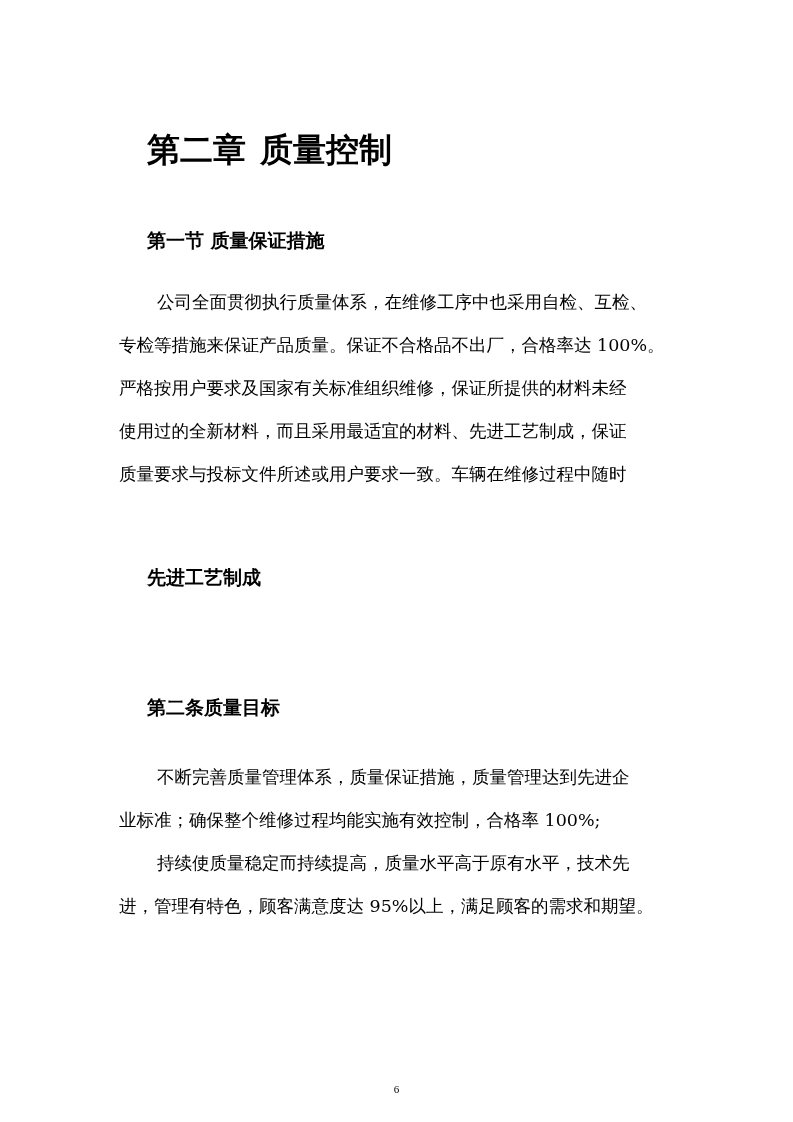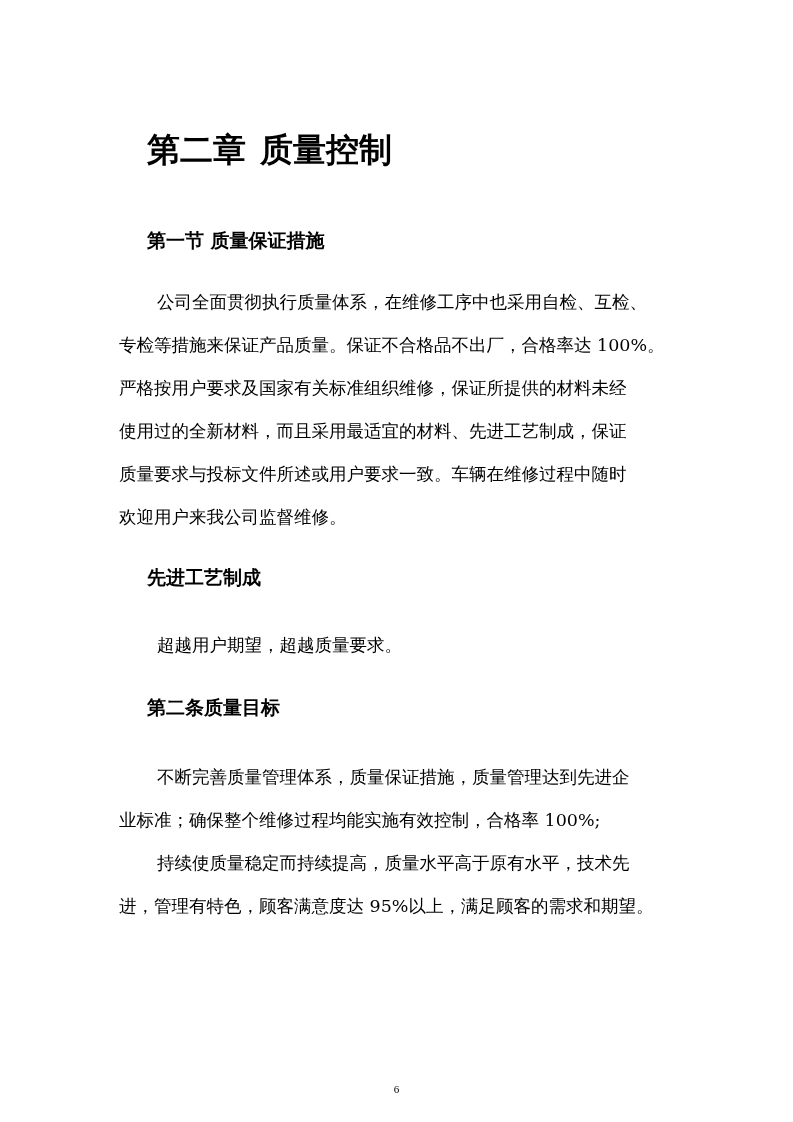--- a/index.html
+++ b/index.html
@@ -43,24 +43,22 @@
     <span>第二章</span><span class="sp"></span><span>质量控制</span>
   </div>
 
   <div class="section-title">第一节 质量保证措施</div>
 
   <div class="line indent" style="top:292px;">公司全面贯彻执行质量体系，在维修工序中也采用自检、互检、</div>
   <div class="line" style="top:335px;text-align:center;">专检等措施来保证产品质量。保证不合格品不出厂，合格率达 100%。</div>
   <div class="line" style="top:378px;">严格按用户要求及国家有关标准组织维修，保证所提供的材料未经</div>
   <div class="line" style="top:464px;">质量要求与投标文件所述或用户要求一致。车辆在维修过程中随时</div>
   <div class="line" style="top:421px;">使用过的全新材料，而且采用最适宜的材料、先进工艺制成，保证</div>
-  <div class="line" style="top:507px;">欢迎用户来我公司监督维修。</div>
 
   <div class="article-title" style="top:565px;">先进工艺制成</div>
-  <div class="line indent" style="top:635px;">超越用户期望，超越质量要求。</div>
 
   <div class="article-title" style="top:695px;">第二条质量目标</div>
   <div class="line indent" style="top:767px;">不断完善质量管理体系，质量保证措施，质量管理达到先进企</div>
   <div class="line" style="top:810px;">业标准；确保整个维修过程均能实施有效控制，合格率 100%;</div>
   <div class="line indent" style="top:853px;">持续使质量稳定而持续提高，质量水平高于原有水平，技术先</div>
   <div class="line" style="top:896px;">进，管理有特色，顾客满意度达 95%以上，满足顾客的需求和期望。</div>
 
   <div class="page-number">6</div>
 </div>
 

